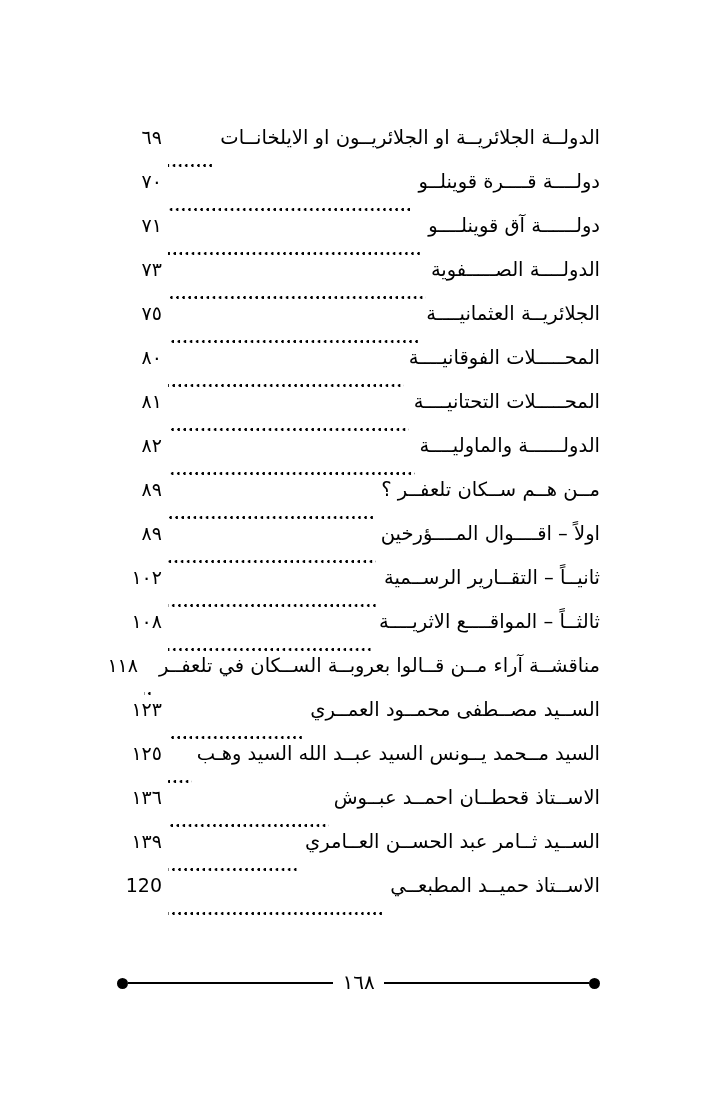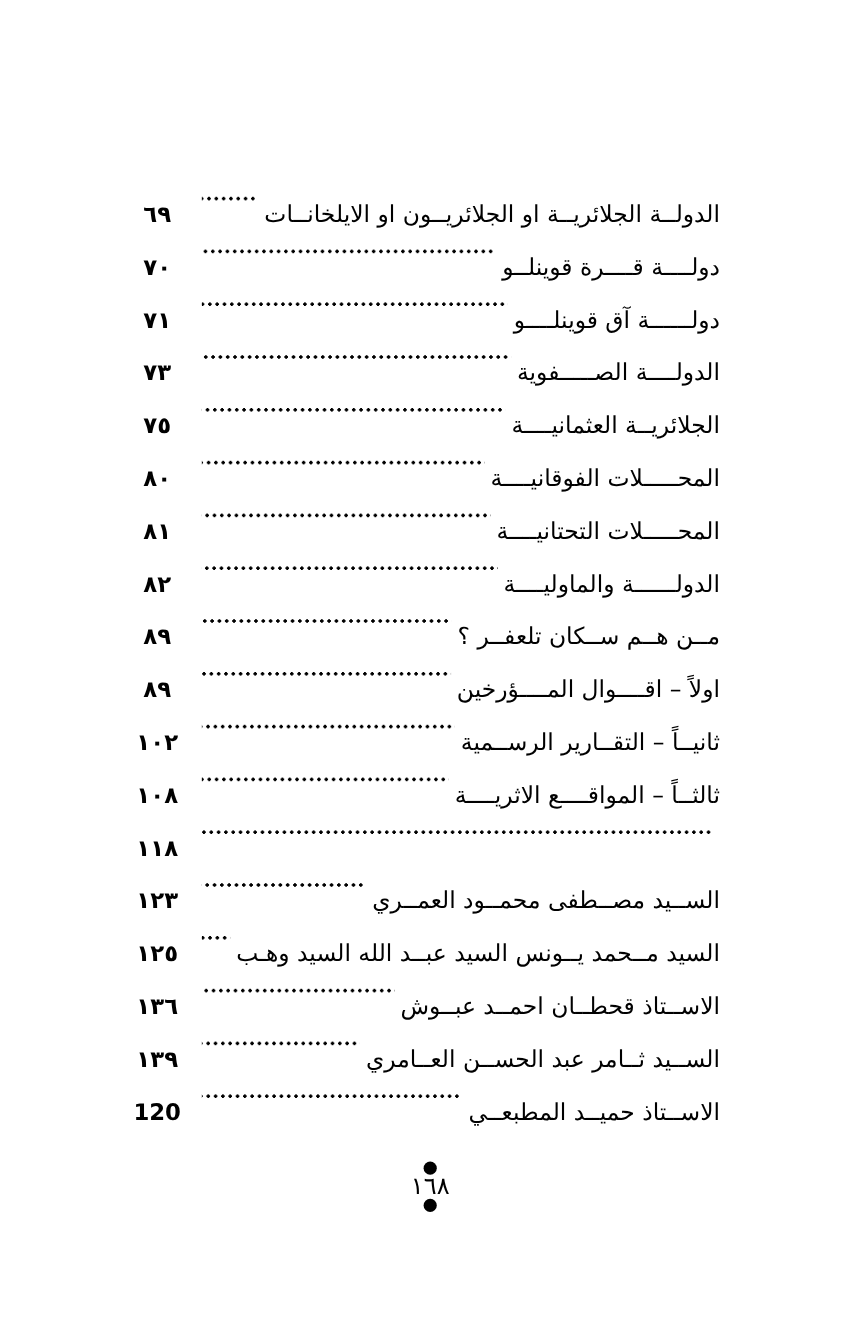--- a/index.html
+++ b/index.html
@@ -71,39 +71,37 @@
     height: 3px;
     background-image: radial-gradient(circle at 1.5px 1.5px, #000 1.35px, transparent 1.5px);
     background-size: 6.1px 3px;
     background-repeat: repeat-x;
     background-position: right bottom;
   }
 
   
   .entry-page {
     flex: 0 0 62px;
-    text-align: center;
-    font-family: "DejaVu Sans", sans-serif;
-    font-weight: bold;
+    font-family: "DejaVu Sans", sans-serif;
+    font-weight: normal;
     font-size: 19px;
     line-height: 1;
     white-space: nowrap;
     color: #000000;
-    margin-top: 42px;
   }
 
   
   .footer {
     position: absolute;
     left: 117px;
     right: 117px;
     top: 968px;
     height: 30px;
     display: flex;
-    flex-direction: column;
+    flex-direction: row;
     align-items: center;
     direction: ltr;
     justify-content: space-between;
   }
 
   .cap-dot {
     flex: 0 0 auto;
     width: 11px;
     height: 11px;
     border-radius: 50%;
@@ -188,20 +186,21 @@
         <span class="entry-title">ثانيــاً – التقــارير الرســمية</span>
         <span class="leader"></span>
         <span class="entry-page">١٠٢</span>
       </div>
       <div class="toc-row">
         <span class="entry-title">ثالثــاً – المواقــــع الاثريــــة</span>
         <span class="leader"></span>
         <span class="entry-page">١٠٨</span>
       </div>
       <div class="toc-row">
+        <span class="entry-title">مناقشــة آراء مــن قــالوا بعروبــة الســكان في تلعفــر</span>
         <span class="leader"></span>
         <span class="entry-page">١١٨</span>
       </div>
       <div class="toc-row">
         <span class="entry-title">الســيد مصــطفى محمــود العمــري</span>
         <span class="leader"></span>
         <span class="entry-page">١٢٣</span>
       </div>
       <div class="toc-row">
         <span class="entry-title">السيد مــحمد يــونس السيد عبــد الله السيد وهـب</span>

